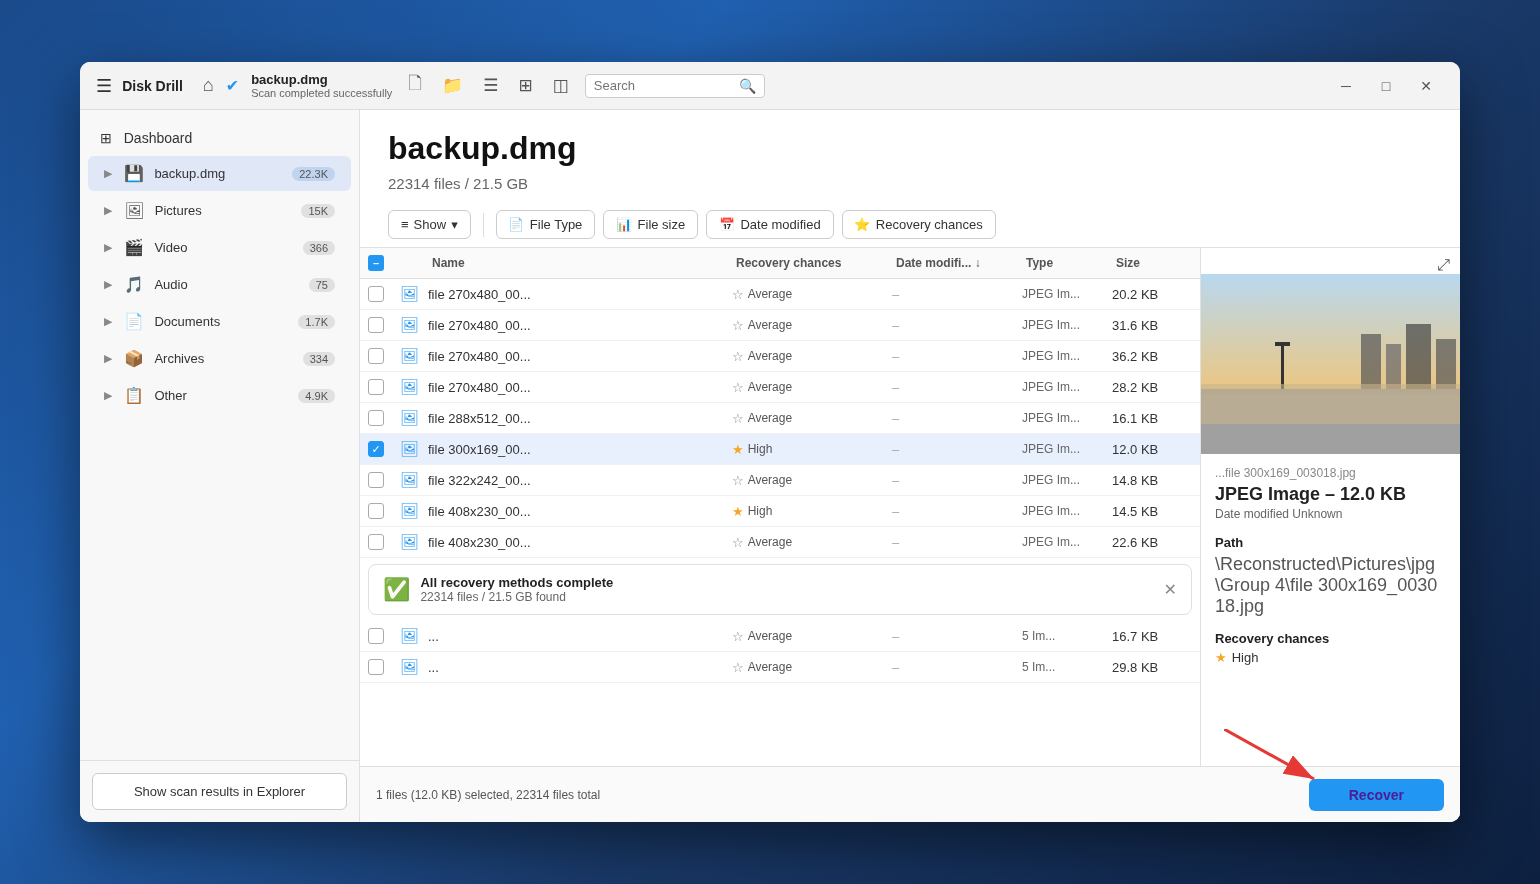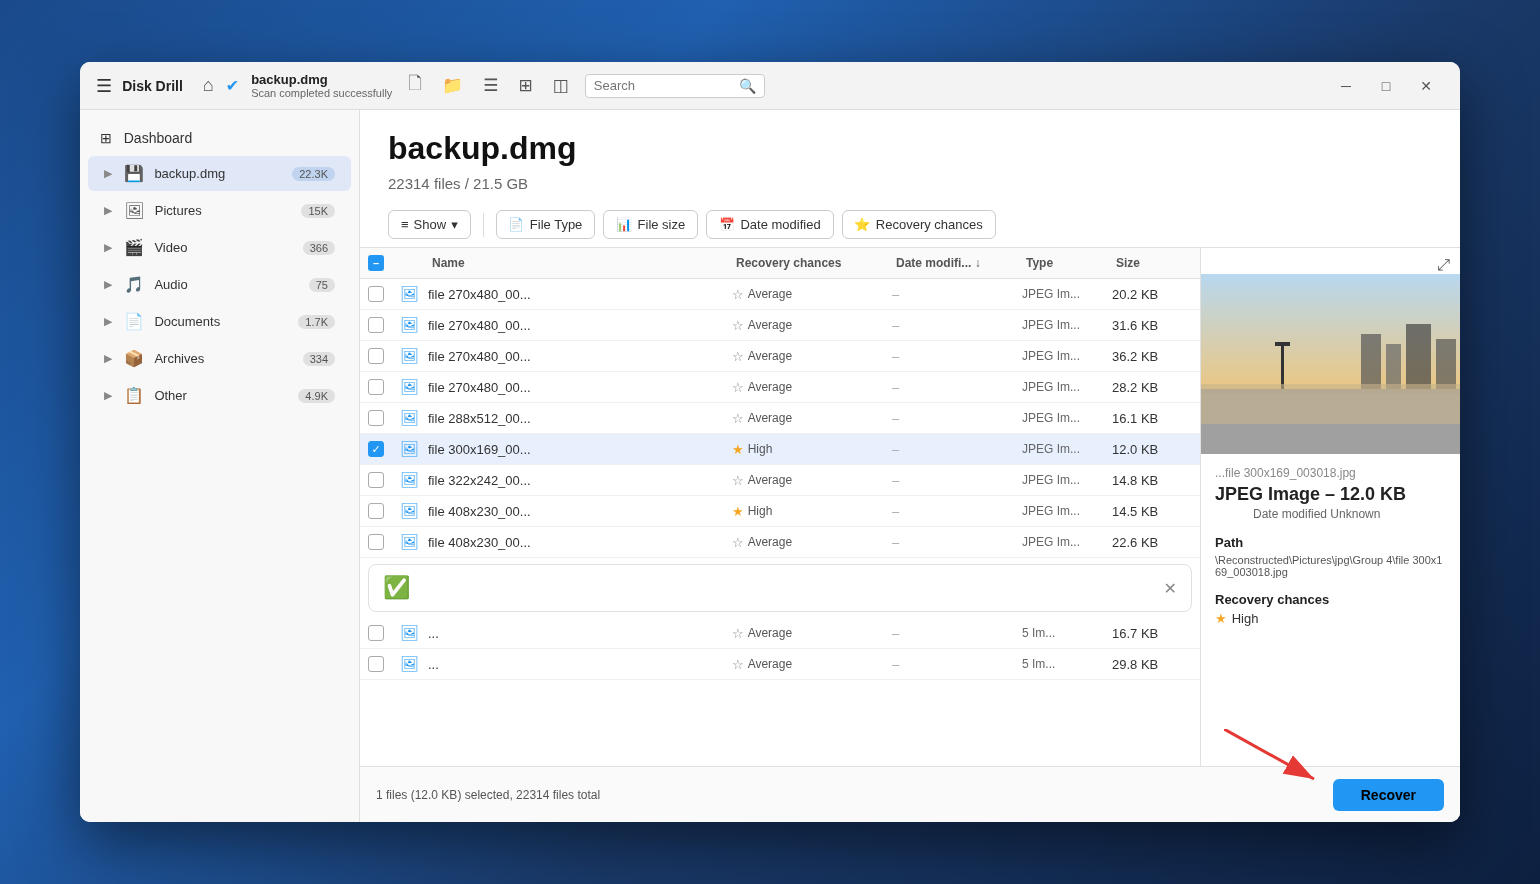--- a/index.html
+++ b/index.html
@@ -410,30 +410,29 @@
     }
     .preview-filesize {
       font-size: 18px;
       font-weight: 600;
       color: #222;
     }
     .preview-date {
       font-size: 12px;
       color: #666;
       margin-top: 2px;
-      margin-left: 38px;
     }
     .preview-path-label {
       font-size: 13px;
       font-weight: 700;
       color: #222;
       margin-top: 14px;
     }
     .preview-path-value {
-      font-size: 11px;
+      font-size: 18px;
       color: #555;
       word-break: break-all;
       margin-top: 4px;
     }
     .preview-recovery-label {
       font-size: 13px;
       font-weight: 700;
       color: #222;
       margin-top: 14px;
     }
@@ -453,24 +452,24 @@
       justify-content: space-between;
       padding: 0 16px;
       height: 56px;
       border-top: 1px solid #e0e0e0;
       background: #fafafa;
       flex-shrink: 0;
     }
     .status-text { font-size: 12px; color: #555; }
     .recover-btn {
       background: #2196F3;
-      color: #000000;
+      color: #4c1d95;
       border: none;
       border-radius: 6px;
-      padding: 8px 28px;
+      padding: 8px 40px;
       font-size: 14px;
       font-weight: 600;
       cursor: pointer;
     }
   </style>
 </head>
 <body>
 
 <div class="app-window">
 
@@ -556,20 +555,23 @@
           <span class="sidebar-item-count">334</span>
         </div>
 
         <div class="sidebar-item">
           <span class="sidebar-item-chevron">▶</span>
           <span class="sidebar-item-icon">📋</span>
           <span class="sidebar-item-label">Other</span>
           <span class="sidebar-item-count">4.9K</span>
         </div>
       </div>
+      <div class="sidebar-footer">
+        <button class="show-in-explorer-btn">Show scan results in Explorer</button>
+      </div>
     </div>
 
     <div class="right-panel">
       <div class="top-section">
         <div class="disk-title">backup.dmg</div>
         <div class="disk-subtitle">22314 files / 21.5 GB</div>
       </div>
 
       <div class="toolbar">
         <button class="toolbar-btn">
@@ -744,20 +746,24 @@
               <div class="col-recovery">
                 <span class="recovery-badge"><span class="star-icon">☆</span> Average</span>
               </div>
               <div class="col-date date-dash">–</div>
               <div class="col-type file-type-text">JPEG Im...</div>
               <div class="col-size">22.6 KB</div>
             </div>
 
             <div class="notification-bar">
               <span class="notif-check">✅</span>
+              <div>
+                <div class="notif-title">All recovery methods complete</div>
+                <div class="notif-sub">22314 files / 21.5 GB found</div>
+              </div>
               <span class="notif-close">✕</span>
             </div>
 
             <div class="file-row">
               <div class="col-checkbox">
                 <div class="file-row-checkbox"></div>
               </div>
               <div class="col-icon"><span class="file-row-icon">🖼</span></div>
               <div class="col-name">...</div>
               <div class="col-recovery">

